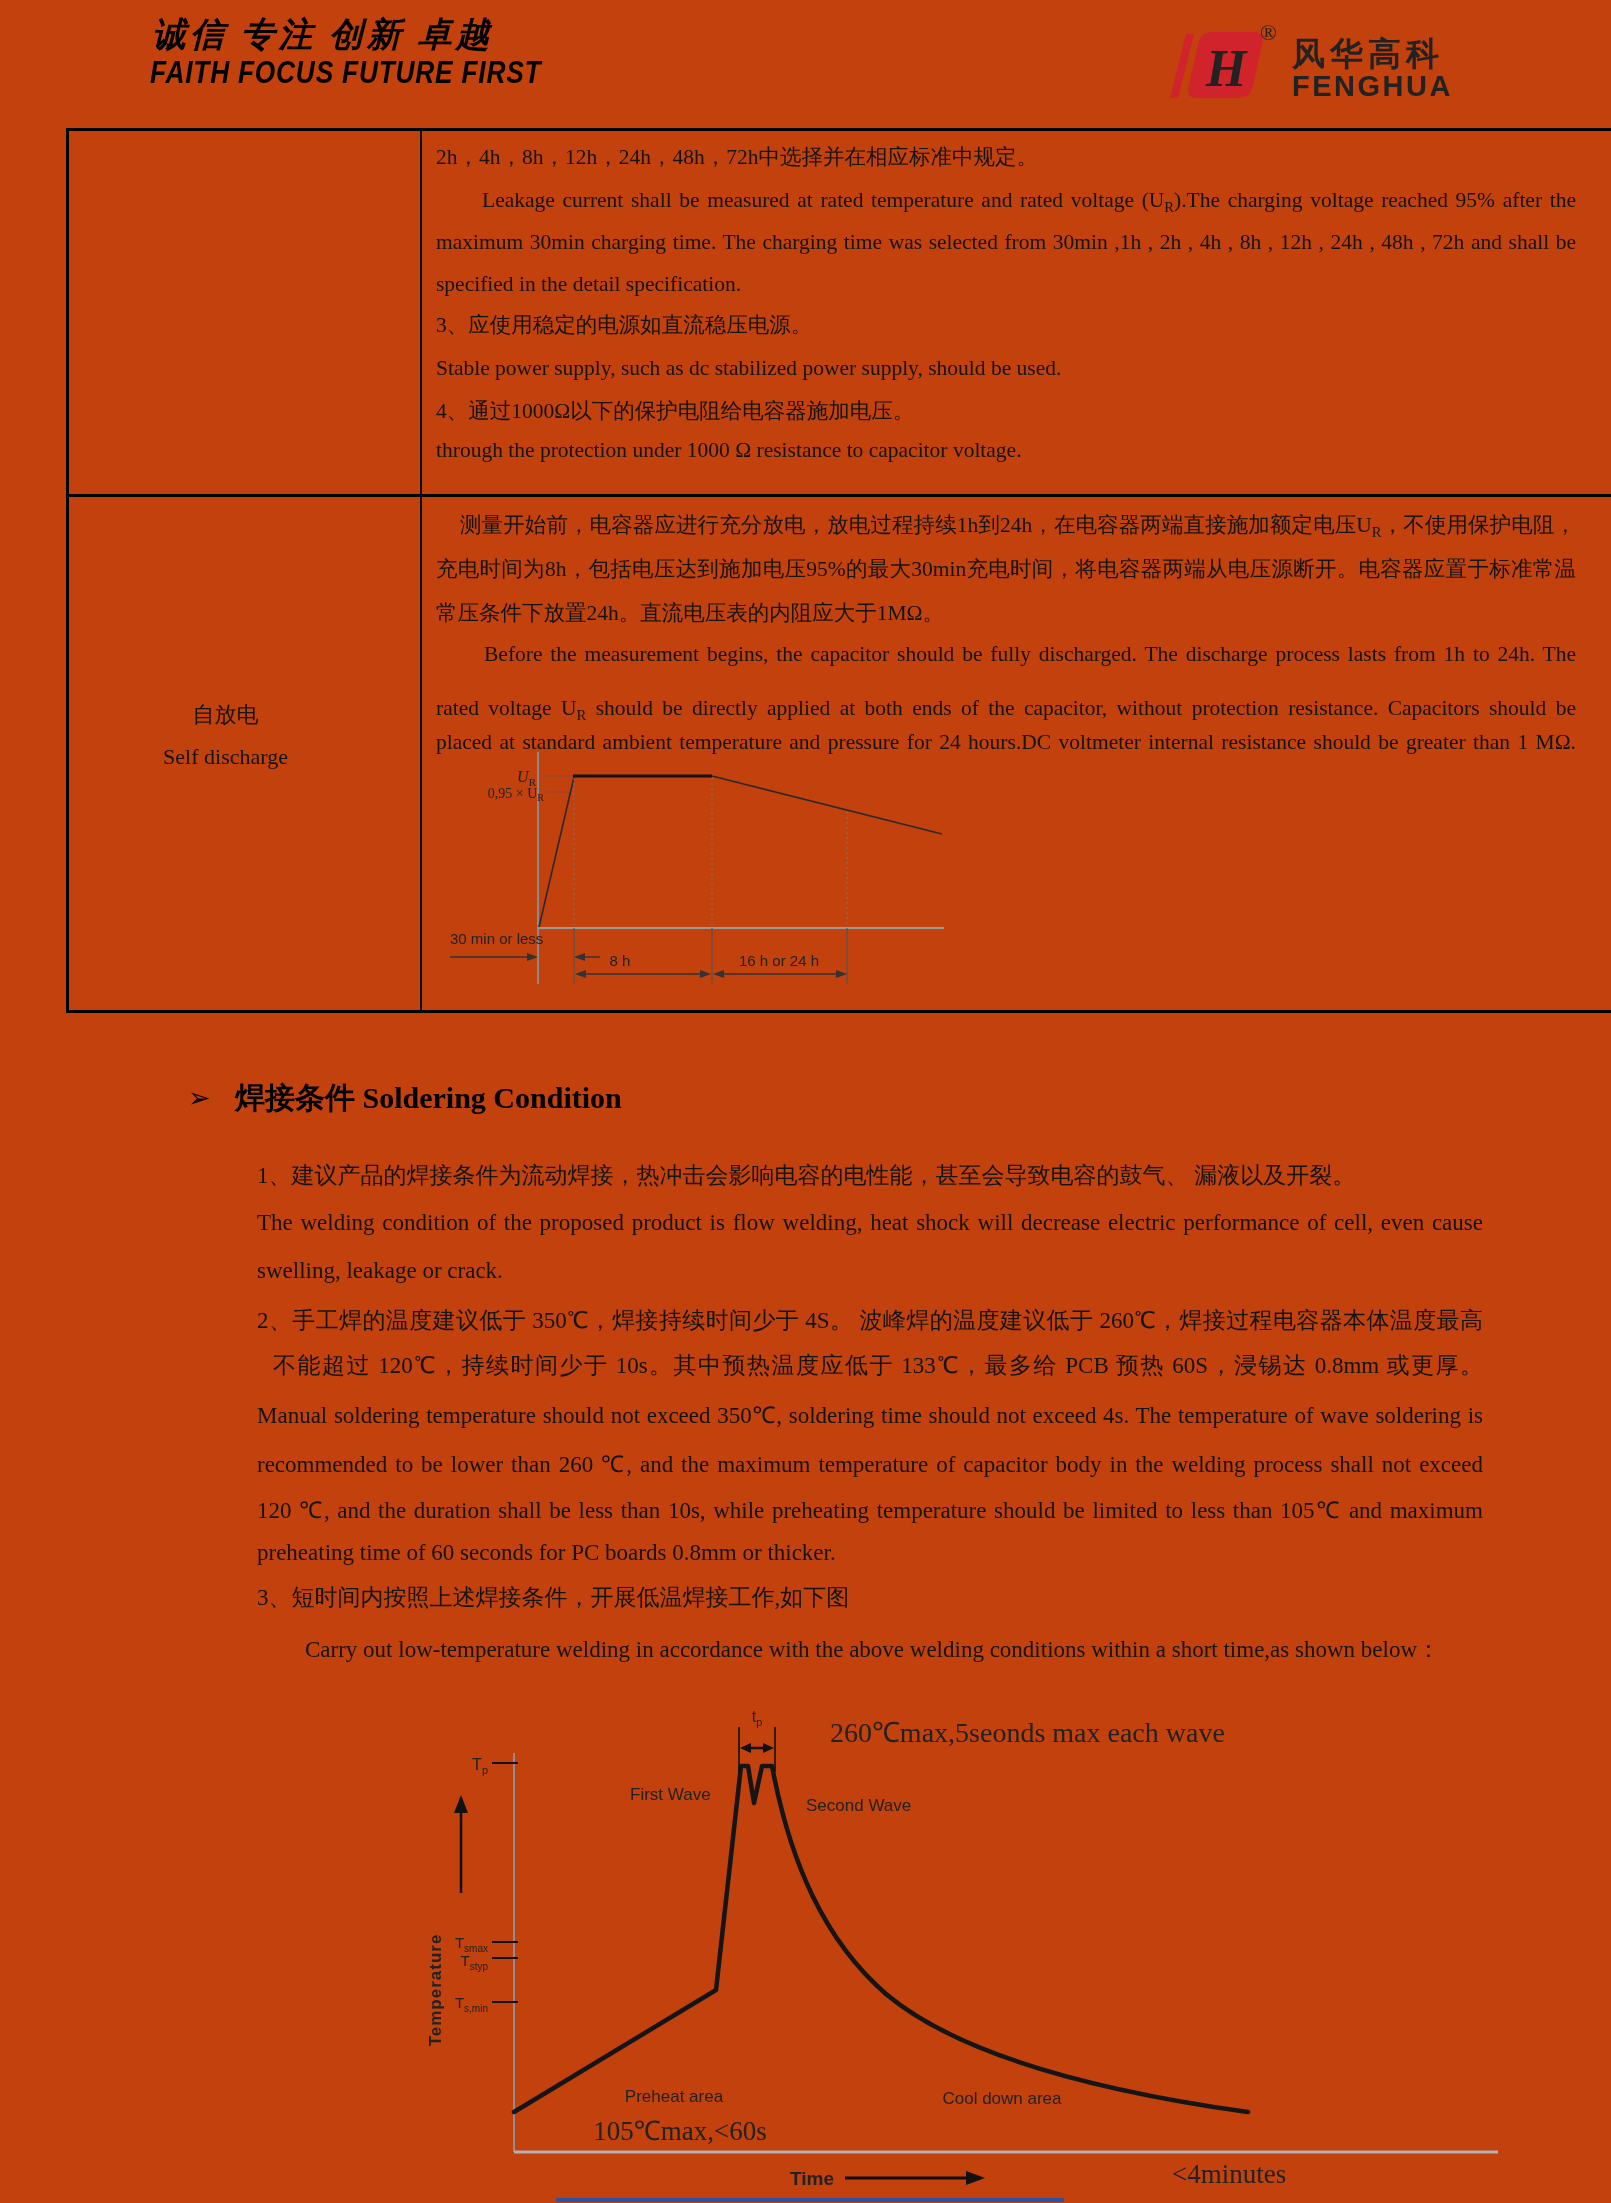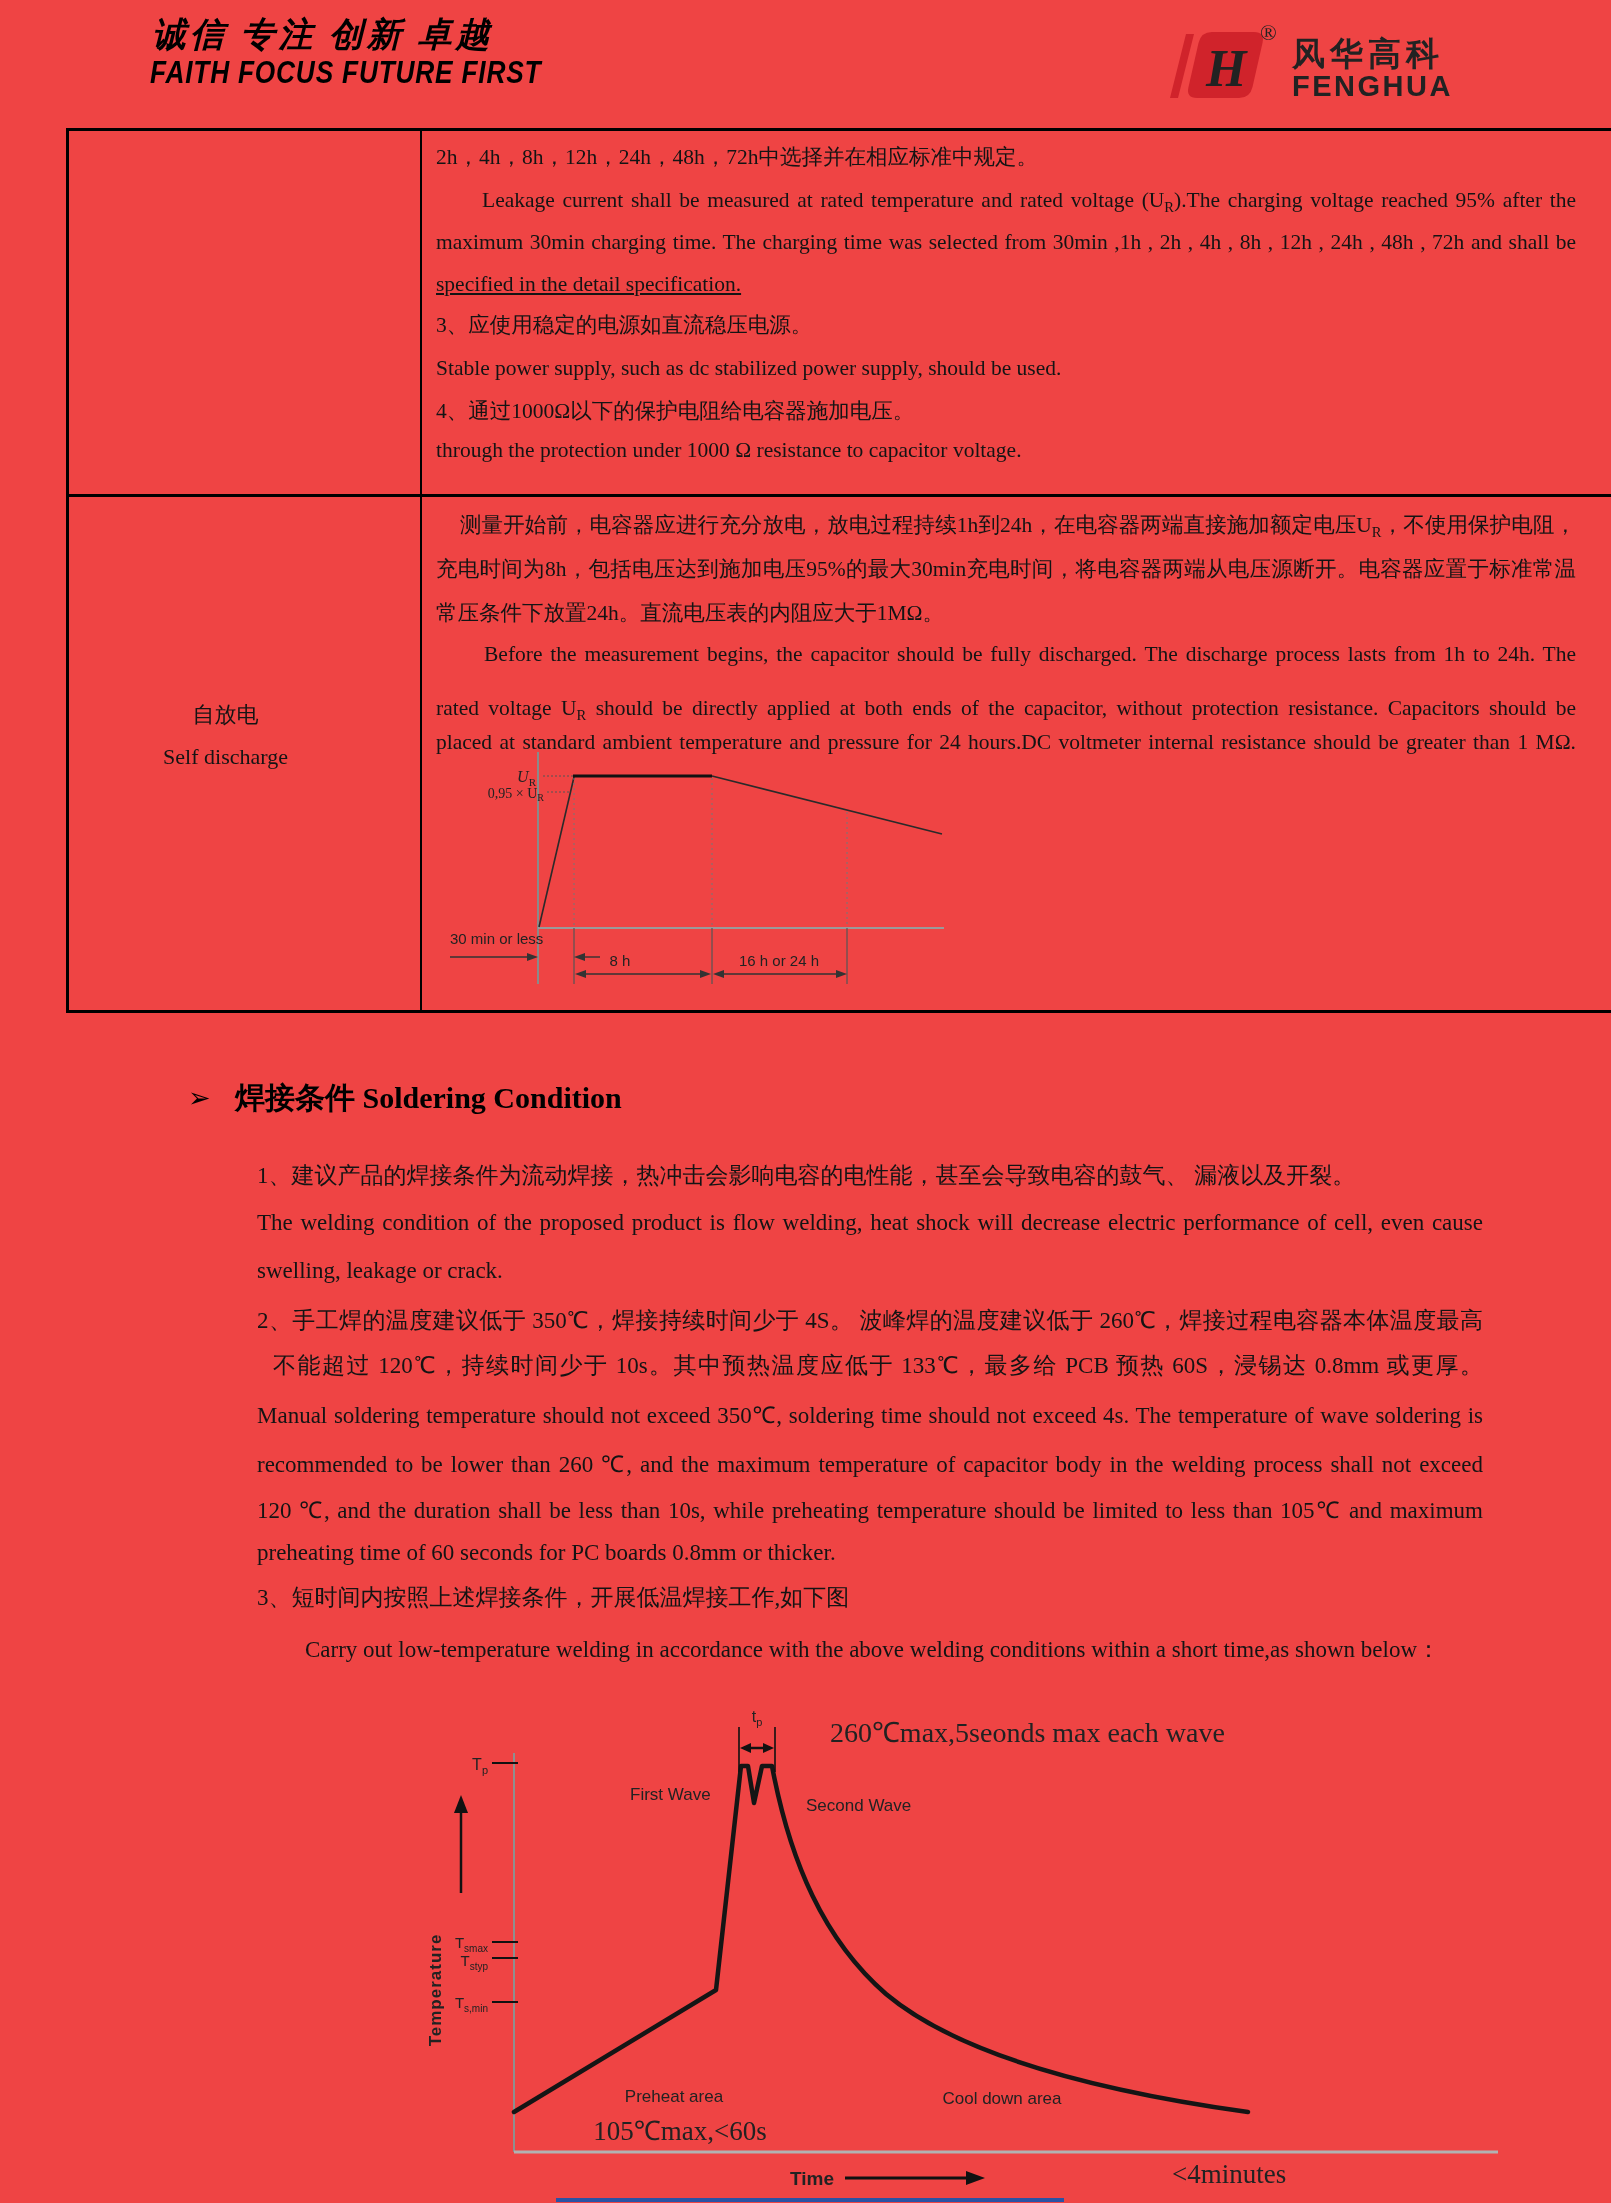--- a/index.html
+++ b/index.html
@@ -1,16 +1,16 @@
 <!DOCTYPE html>
 <html><head>
 <meta charset="utf-8">
 <style>
   html,body{margin:0;padding:0;background:#e8e8e8;}
-  .page{position:relative;width:1611px;height:2203px;background:#ef4444;overflow:hidden;
+  .page{position:relative;width:1611px;height:2203px;background:#c2410c;overflow:hidden;
         font-family:"Liberation Serif",serif;color:#111;}
   .abs{position:absolute;}
   .ln{position:absolute;white-space:pre;font-size:21.5px;color:#141414;}
   .jln{white-space:nowrap;text-align:justify;text-align-last:justify;box-sizing:border-box;width:1140px;}
   .sol{font-size:23px;}
   .sol.jln{width:1226px;}
   sub{font-size:0.68em;}
   .borderline{position:absolute;background:#000;}
   .slogan-cn{position:absolute;left:152px;top:12px;font-size:34px;font-style:italic;font-weight:bold;
              letter-spacing:4px;color:#000;}
@@ -41,21 +41,21 @@
 
   <div class="borderline" style="left:66px;top:128px;width:1545px;height:3px;"></div>
   <div class="borderline" style="left:66px;top:494px;width:1545px;height:3px;"></div>
   <div class="borderline" style="left:66px;top:1010px;width:1545px;height:3px;"></div>
   <div class="borderline" style="left:66px;top:128px;width:3px;height:885px;"></div>
   <div class="borderline" style="left:420px;top:128px;width:2px;height:882px;"></div>
 
   <div class="ln" style="left:436px;top:142px;">2h，4h，8h，12h，24h，48h，72h中选择并在相应标准中规定。</div>
   <div class="ln jln" style="left:436px;top:188px;padding-left:46px;"><span>Leakage current shall be measured at rated temperature and rated voltage (U</span><sub>R</sub><span>).The charging voltage reached 95% after the</span></div>
   <div class="ln jln" style="left:436px;top:230px;">maximum 30min charging time. The charging time was selected from 30min ,1h , 2h , 4h , 8h , 12h , 24h , 48h , 72h and shall be</div>
-  <div class="ln" style="left:436px;top:272px;text-decoration:underline;">specified in the detail specification.</div>
+  <div class="ln" style="left:436px;top:272px;">specified in the detail specification.</div>
   <div class="ln" style="left:436px;top:310px;">3、应使用稳定的电源如直流稳压电源。</div>
   <div class="ln" style="left:436px;top:356px;">Stable power supply, such as dc stabilized power supply, should be used.</div>
   <div class="ln" style="left:436px;top:396px;">4、通过1000Ω以下的保护电阻给电容器施加电压。</div>
   <div class="ln" style="left:436px;top:438px;">through the protection under 1000 Ω resistance to capacitor voltage.</div>
 
   <div class="label-cell" style="top:700px;">自放电</div>
   <div class="label-cell" style="top:744px;">Self discharge</div>
 
   <div class="ln jln" style="left:436px;top:510px;padding-left:24px;"><span>测量开始前，电容器应进行充分放电，放电过程持续1h到24h，在电容器两端直接施加额定电压U</span><sub>R</sub><span>，不使用保护电阻，</span></div>
   <div class="ln jln" style="left:436px;top:554px;">充电时间为8h，包括电压达到施加电压95%的最大30min充电时间，将电容器两端从电压源断开。电容器应置于标准常温</div>

